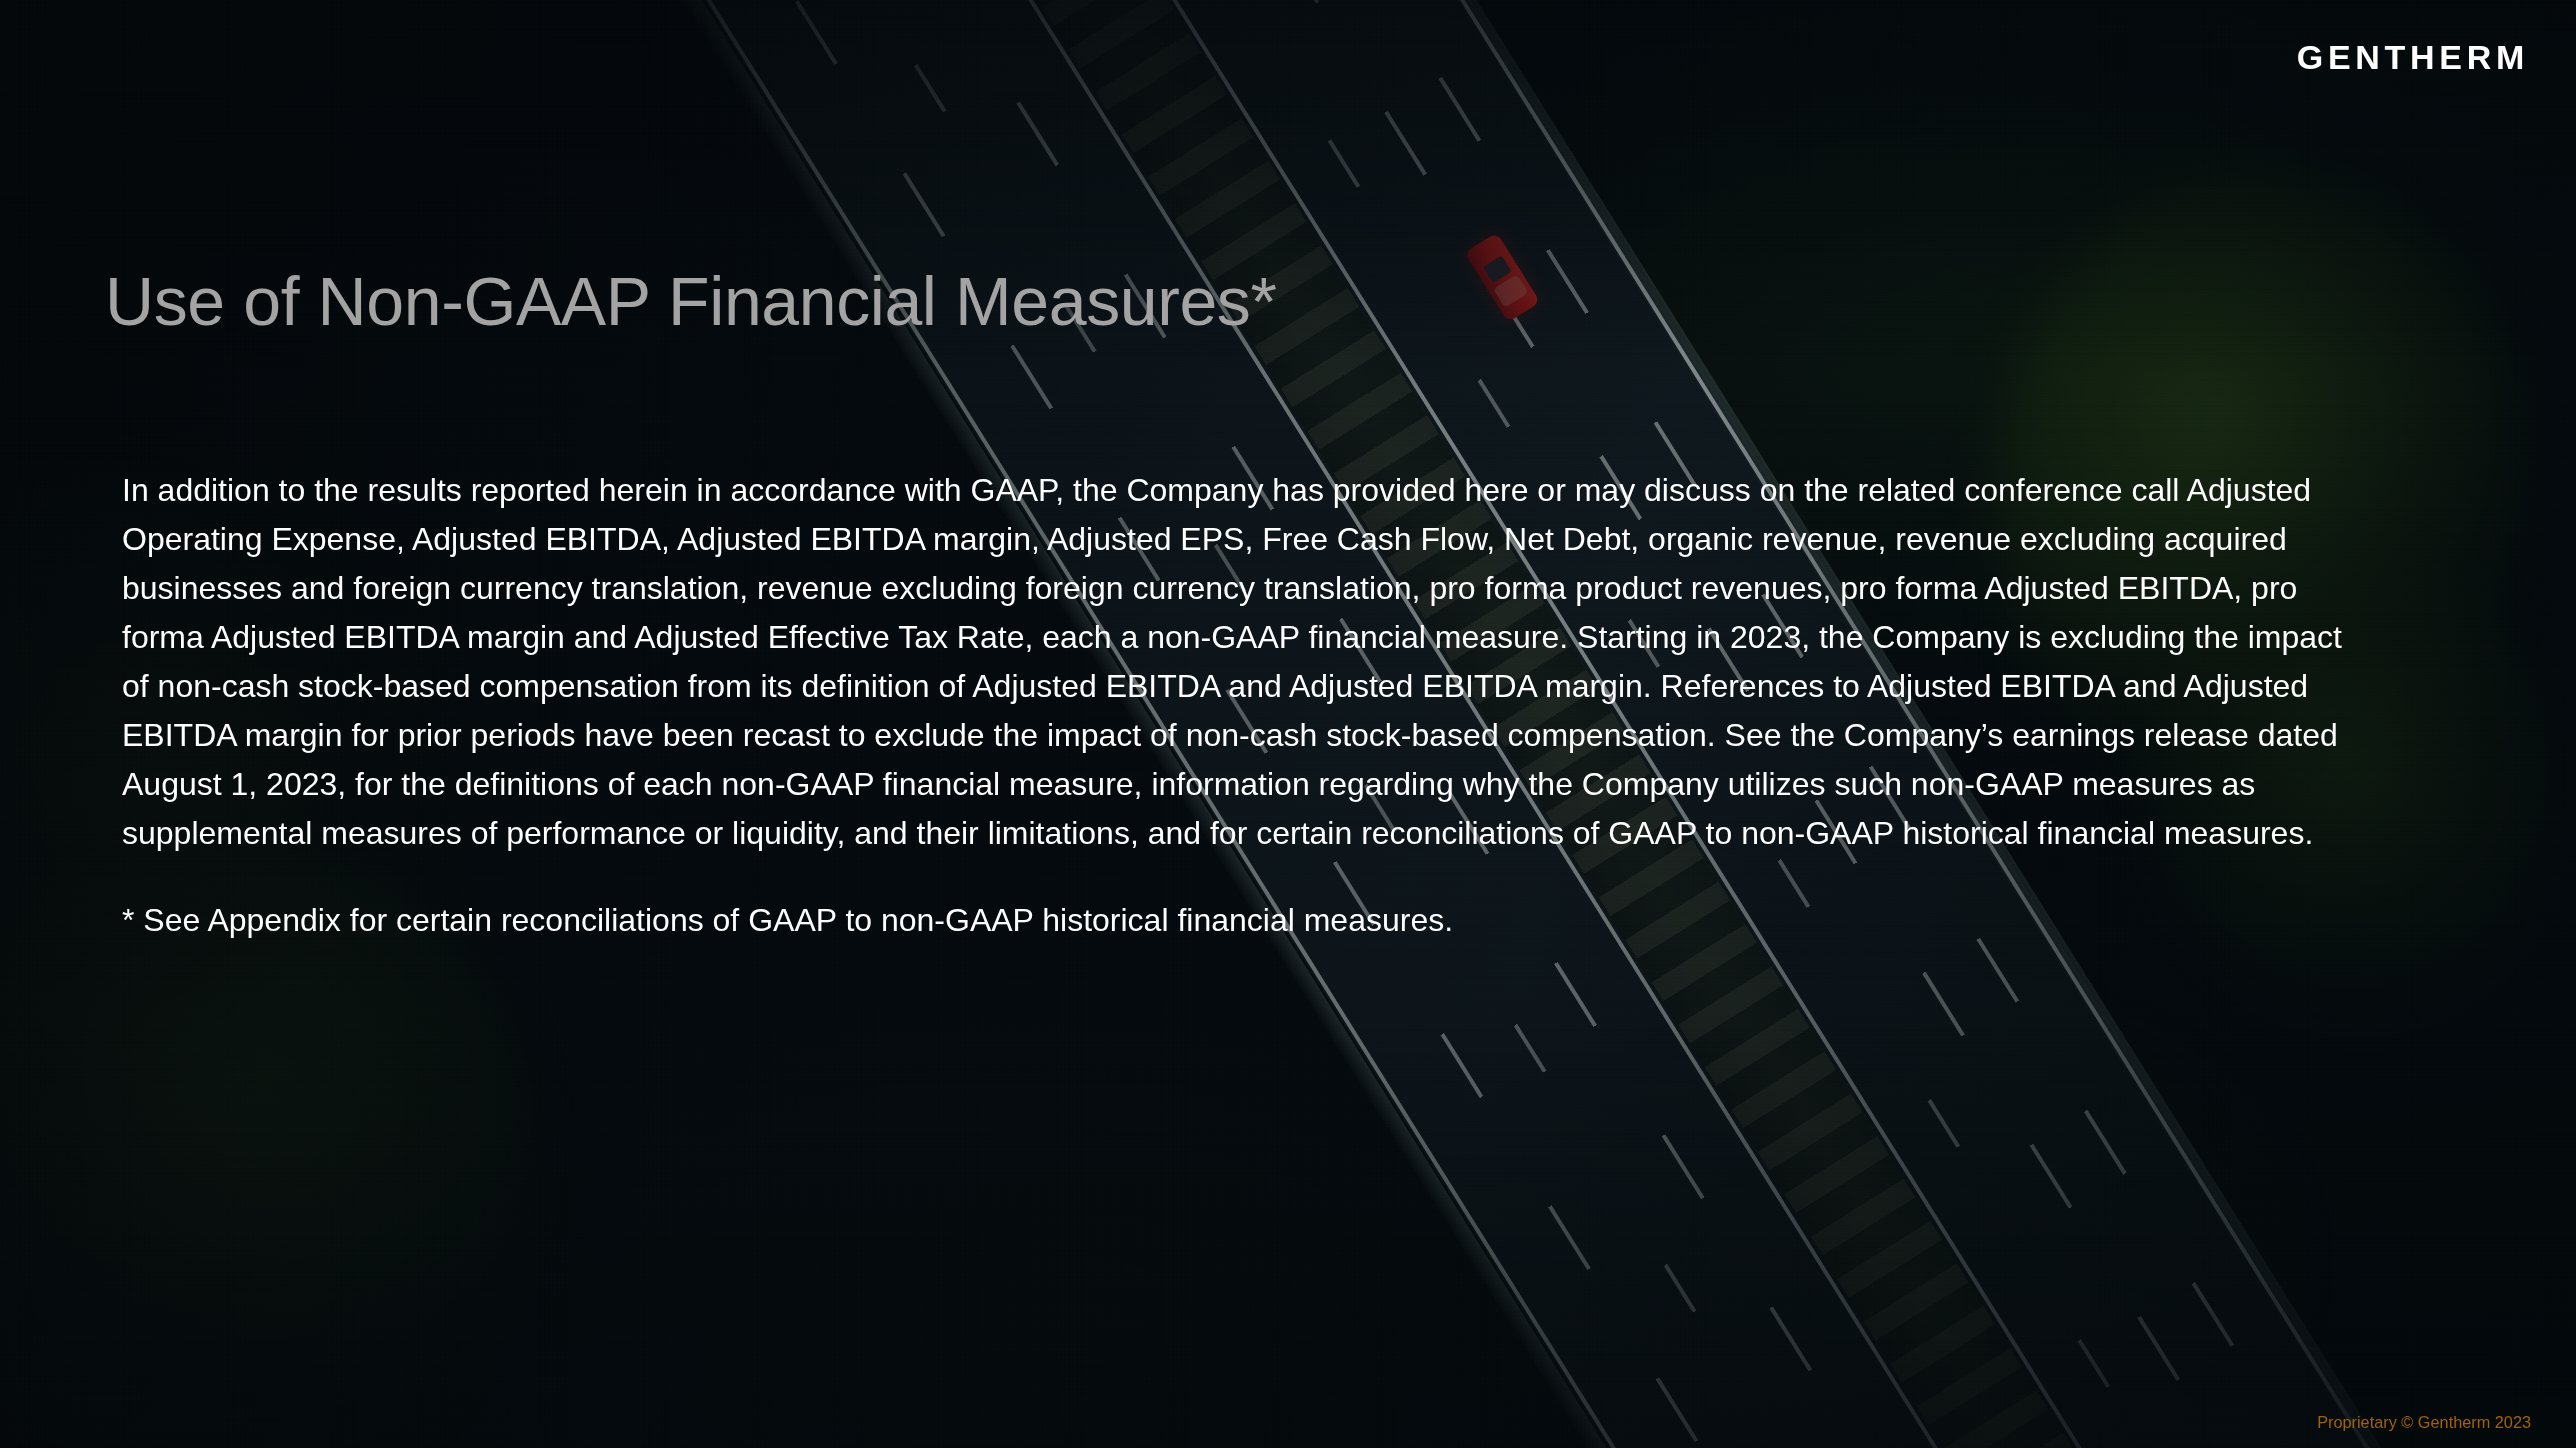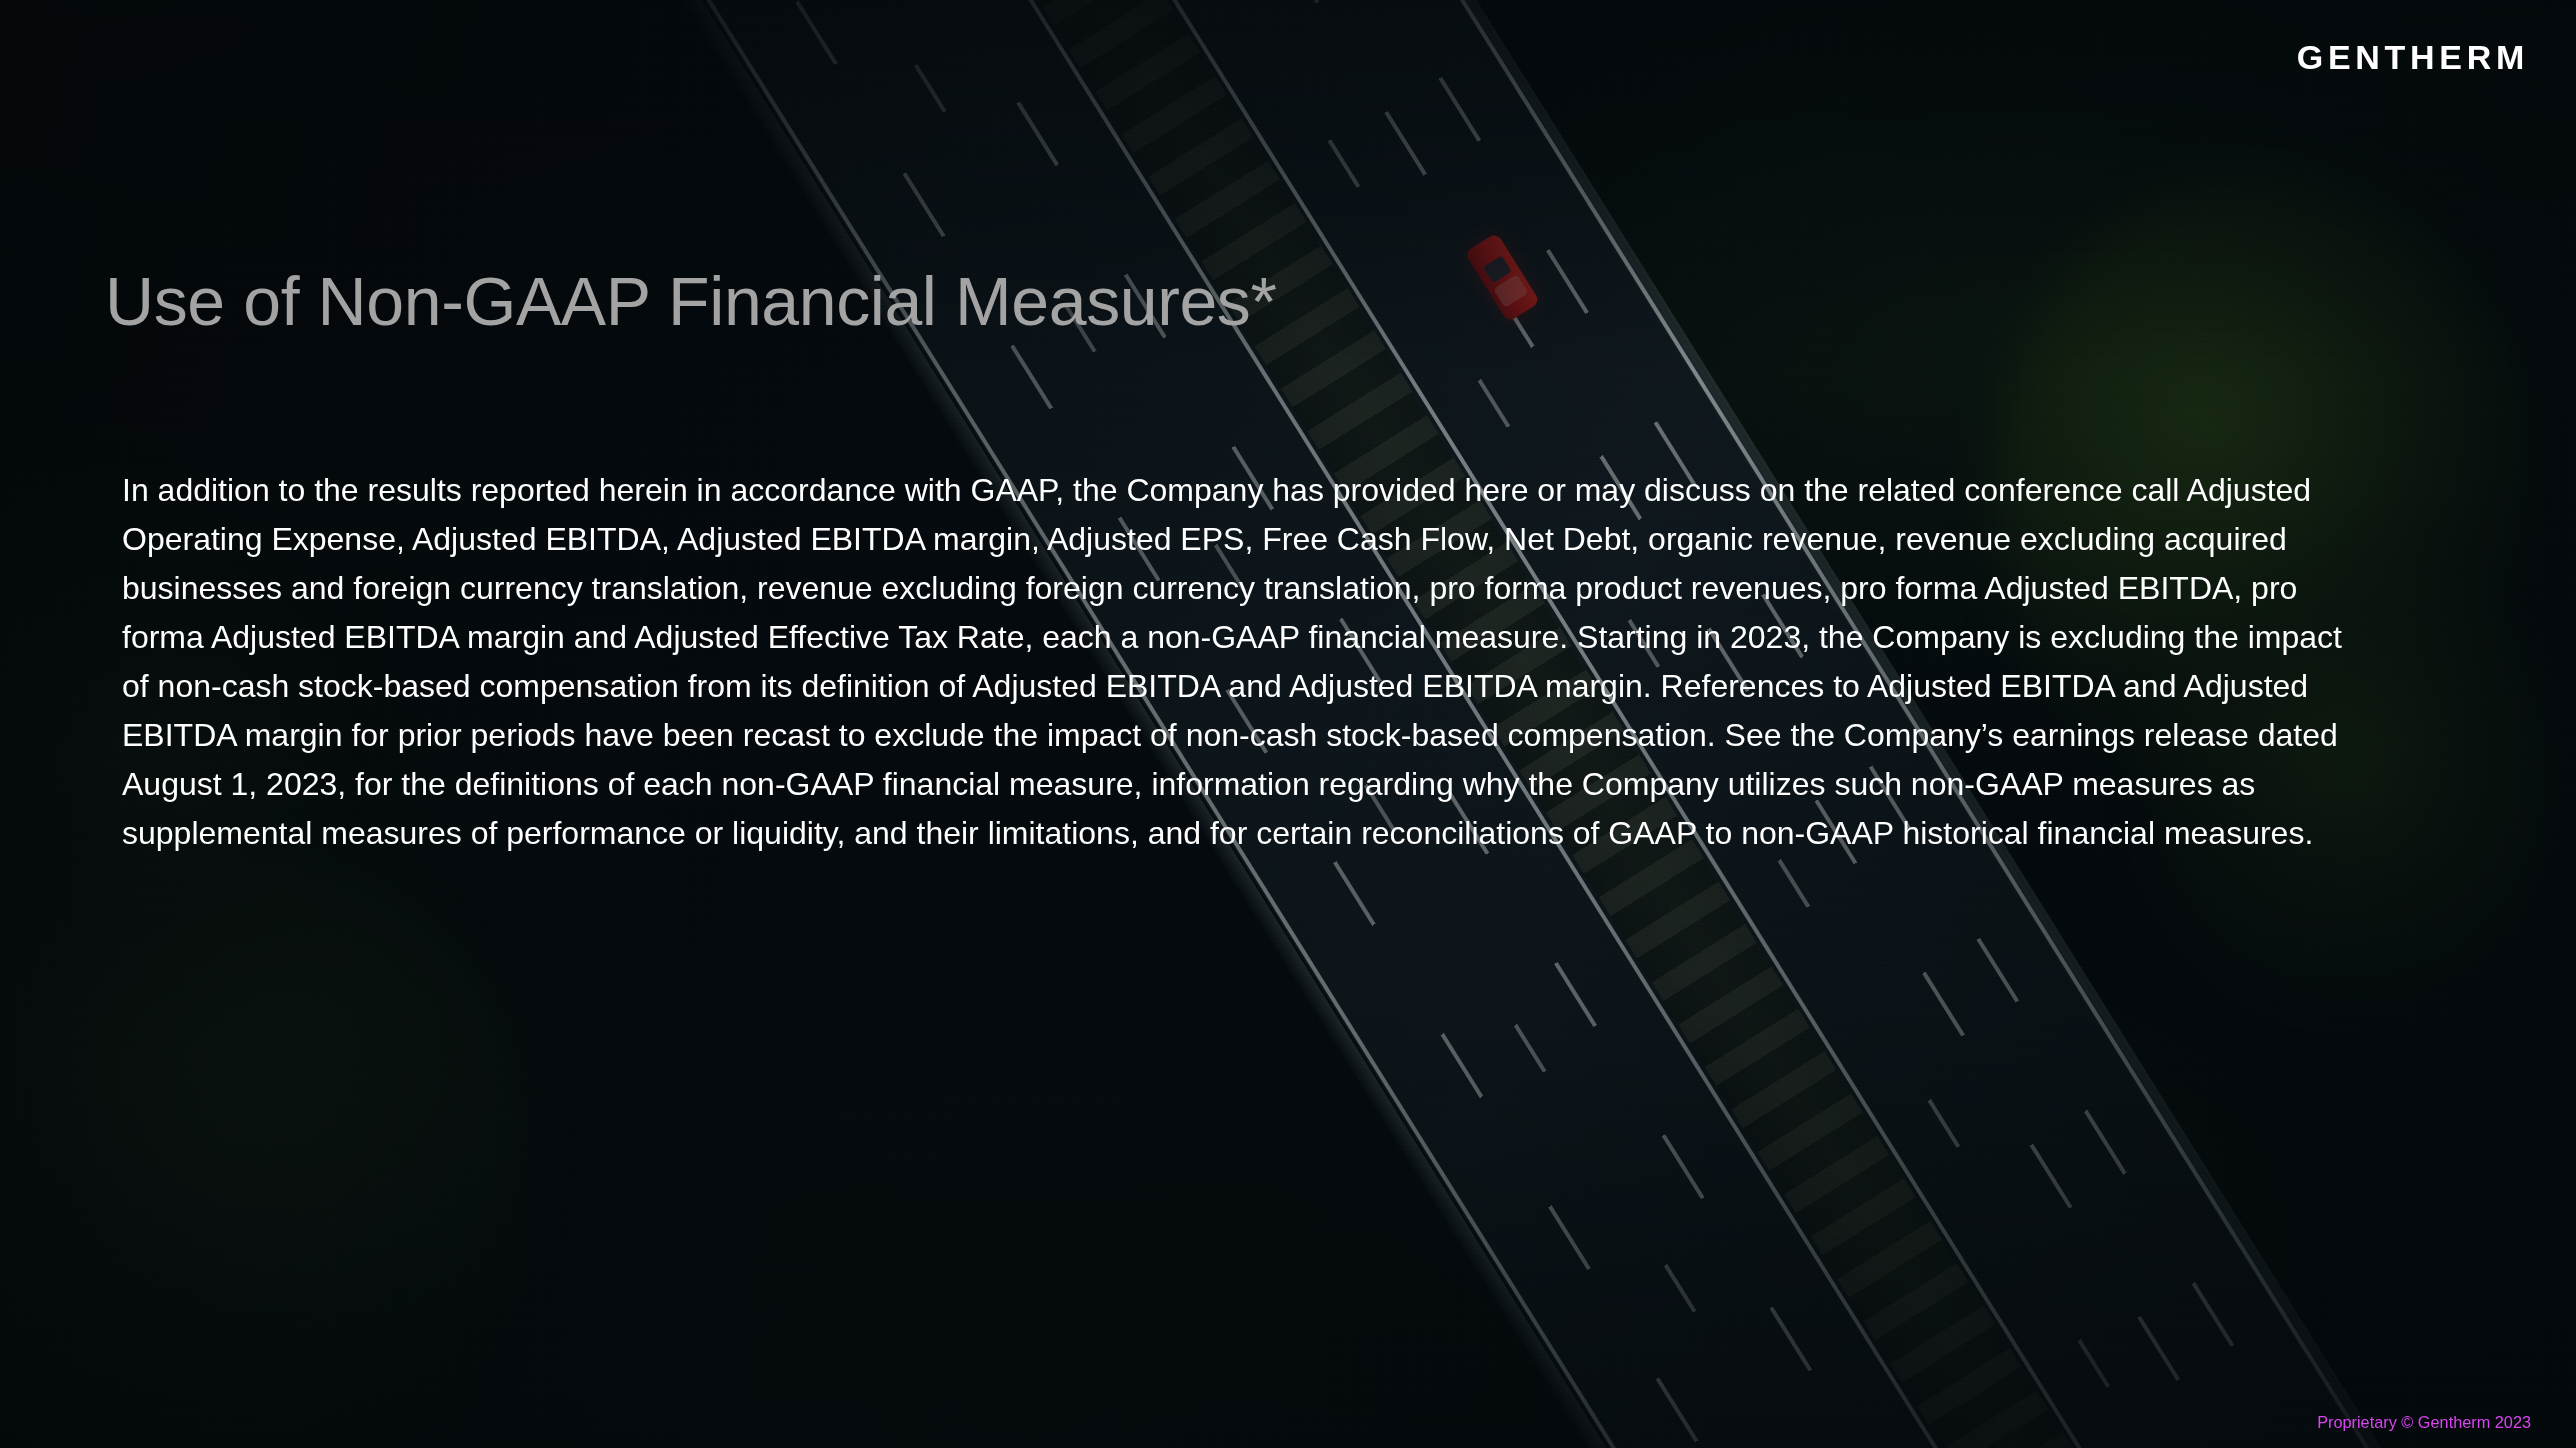--- a/index.html
+++ b/index.html
@@ -232,21 +232,21 @@
     font-size: 32px;
     font-weight: 400;
     line-height: 49px;
     margin: 0;
   }
 
   .footer-note {
     position: absolute;
     right: 45px;
     bottom: 19px;
-    color: #d946ef;
+    color: #a16207;
     font-size: 16.3px;
     font-weight: 400;
     line-height: 1;
     white-space: nowrap;
   }
 </style>
 </head>
 <body>
 
 <div class="slide">
@@ -292,19 +292,20 @@
   </div>
 
   <div class="content">
 
     <div class="logo">GENTHERM</div>
 
     <h1 class="slide-title">Use of Non-GAAP Financial Measures*</h1>
 
     <div class="body-block">
       <p class="body-par">In addition to the results reported herein in accordance with GAAP, the Company has provided here or may discuss on the related conference call Adjusted Operating Expense, Adjusted EBITDA, Adjusted EBITDA margin, Adjusted EPS, Free Cash Flow, Net Debt, organic revenue, revenue excluding acquired businesses and foreign currency translation, revenue excluding foreign currency translation, pro forma product revenues, pro forma Adjusted EBITDA, pro forma Adjusted EBITDA margin and Adjusted Effective Tax Rate, each a non-GAAP financial measure. Starting in 2023, the Company is excluding the impact of non-cash stock-based compensation from its definition of Adjusted EBITDA and Adjusted EBITDA margin. References to Adjusted EBITDA and Adjusted EBITDA margin for prior periods have been recast to exclude the impact of non-cash stock-based compensation. See the Company’s earnings release dated August 1, 2023, for the definitions of each non-GAAP financial measure, information regarding why the Company utilizes such non-GAAP measures as supplemental measures of performance or liquidity, and their limitations, and for certain reconciliations of GAAP to non-GAAP historical financial measures.</p>
+      <p class="footnote-par">* See Appendix for certain reconciliations of GAAP to non-GAAP historical financial measures.</p>
     </div>
 
     <div class="footer-note">Proprietary © Gentherm 2023</div>
 
   </div>
 </div>
 
 
 </body></html>

